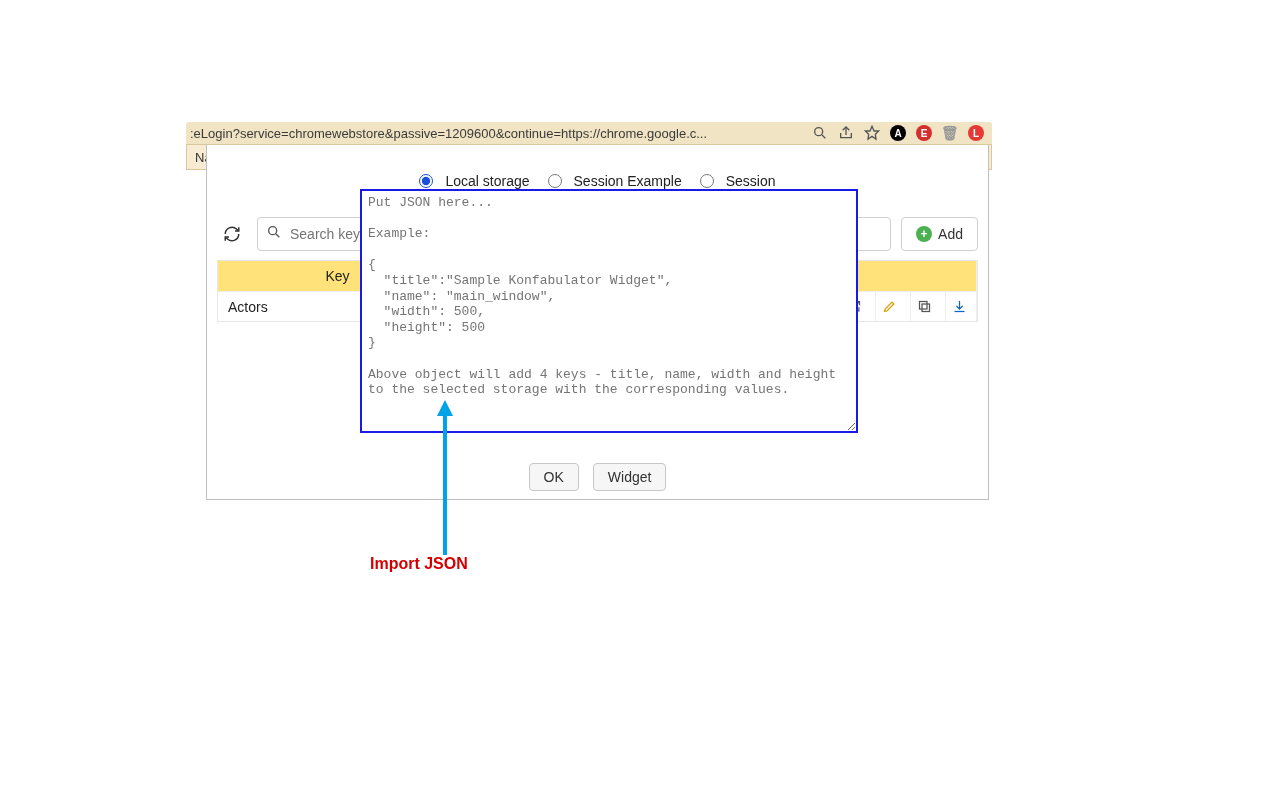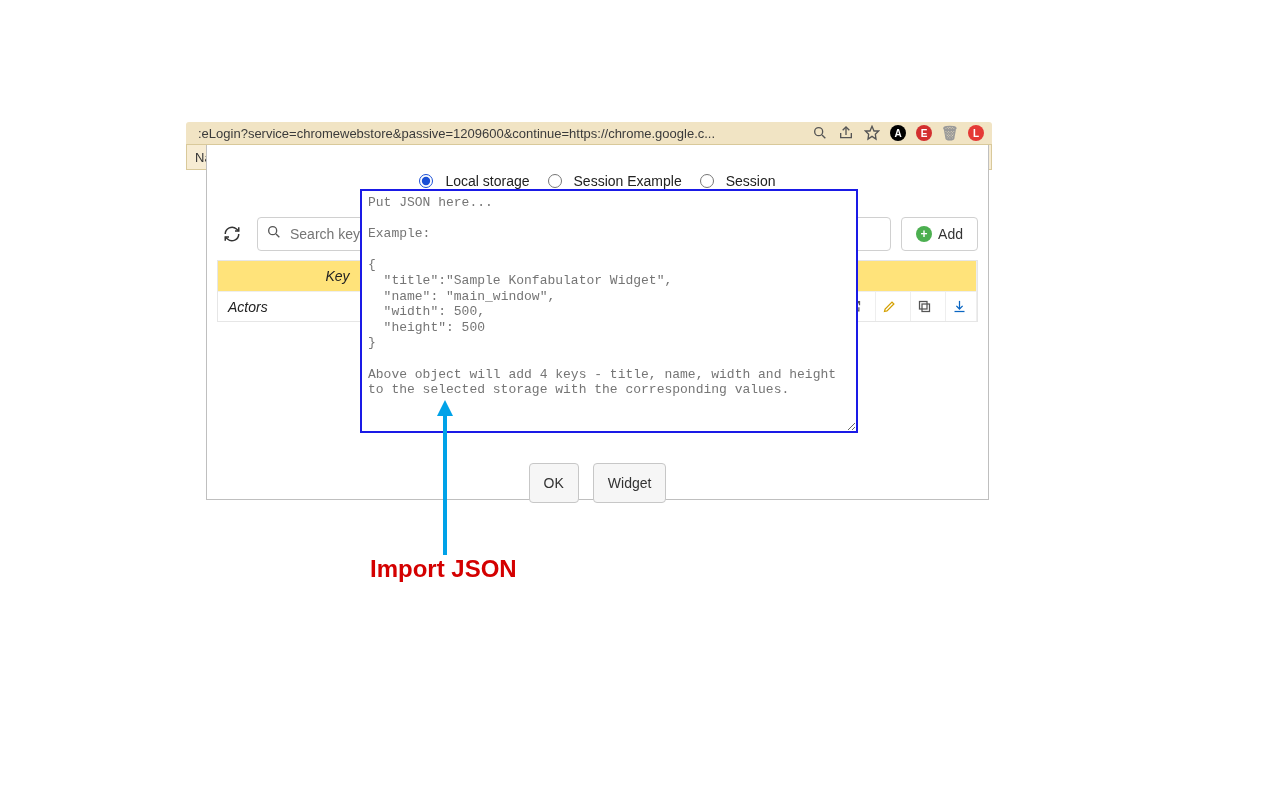--- a/index.html
+++ b/index.html
@@ -3,21 +3,21 @@
 <meta charset="utf-8">
 <style>
   * { box-sizing: border-box; margin: 0; padding: 0; }
   html, body { width: 1280px; height: 800px; font-family: "Segoe UI", Arial, sans-serif; background: #fff; color: #222; }
   
   .chrome-strip {
     position: absolute; left: 186px; top: 122px; width: 806px; height: 22px;
     background: #f1e4c4; display: flex; align-items: center; font-size: 13px;
     border-top-left-radius: 3px; border-top-right-radius: 3px;
   }
-  .chrome-strip .url { flex: 0 0 auto; padding-left: 12px; color: #3b3b3b; white-space: nowrap; overflow: hidden; }
+  .chrome-strip .url { flex: 0 0 auto; padding-left: 4px; color: #3b3b3b; white-space: nowrap; overflow: hidden; }
   .chrome-icons { margin-left: auto; display: flex; align-items: center; gap: 10px; padding-right: 8px; }
   .ci { width: 16px; height: 16px; display:flex; align-items:center; justify-content:center; font-size:13px; color:#555;}
   .badge { width:16px; height:16px; border-radius:50%; display:flex; align-items:center; justify-content:center; font-size:10px; font-weight:bold; color:#fff;}
   .badge.black{background:#000;} .badge.redE{background:#d32f2f;} .badge.redL{background:#e53935;}
   .badge.trash{background:none; color:#999; font-size:14px;}
   .bookmark-strip {
     position:absolute; left:186px; top:144px; width:806px; height:26px;
     background:#f7ecd3; border:1px solid #d9c99a; display:flex; align-items:center;
     font-size:13px; color:#333; padding-left:8px;
   }
@@ -38,21 +38,21 @@
     height:34px; padding:0 14px; border:1px solid #d0d0d0; border-radius:4px;
     background:#fff; display:flex; align-items:center; gap:6px; font-size:14px; cursor:pointer; color:#333;
   }
   .plus-circ { width:16px; height:16px; border-radius:50%; background:#4caf50; color:#fff; display:flex; align-items:center; justify-content:center; font-size:12px; font-weight:bold;}
   .table {
     position:absolute; left:10px; top:115px; right:10px;
     border:1px solid #e6e6e6; font-size:14px;
   }
   .trow { display:flex; height:30px; align-items:stretch;}
   .trow.head { background:#ffe37a; font-weight:400;}
-  .cell { display:flex; align-items:center; padding:0 10px; border-right:1px solid #eee;font-style:italic;}
+  .cell { display:flex; align-items:center; padding:0 10px; border-right:1px solid #eee;}
   .cell.key { width:240px; justify-content:center;}
   .trow.head .cell.key{ justify-content:center;}
   .cell.val { flex:1;}
   .cell.actions { width:140px; padding:0; justify-content:space-around;}
   .act { width:28px; height:100%; display:flex; align-items:center; justify-content:center; color:#555; border-left:1px solid #eee;}
   .act:first-child{border-left:none;}
   .act svg{width:15px;height:15px;}
   .act.dl{ color:#0a66c2;}
   .trow.data .cell.key{ justify-content:flex-start;}
   .trow.data{ border-top:1px solid #eee;}
@@ -65,30 +65,30 @@
   .radio-item input{ accent-color:#1a4fd6; width:14px; height:14px;}
   .json-area {
     position:absolute; left:153px; top:44px; width:498px; height:244px;
     border:2px solid #1a1ae6; resize:both; font-family:"Consolas","Courier New",monospace;
     font-size:13px; color:#666; padding:4px 6px; outline:none; background:#fff; line-height:1.2;
   }
   .modal-buttons{
     position:absolute; left:0; right:0; top:318px; display:flex; justify-content:center; gap:14px;
   }
   .mbtn{
-    height:40px; padding:0 14px; border:1px solid #c7c7c7; background:#f6f6f6;
+    height:28px; padding:0 14px; border:1px solid #c7c7c7; background:#f6f6f6;
     border-radius:4px; font-size:14px; color:#333; cursor:pointer;
   }
   
   .arrow {
     position:absolute; left:435px; top:400px; width:20px; height:160px; pointer-events:none;
   }
   .arrow svg{ width:100%; height:100%; overflow:visible;}
   .anno-label{
-    position:absolute; left:370px; top:555px; color:#d40000; font-weight:bold; font-size:24px;
+    position:absolute; left:370px; top:555px; color:#d40000; font-weight:bold; font-size:16px;
   }
 </style>
 </head>
 <body>
 
 <div class="chrome-strip">
   <span class="url">:eLogin?service=chromewebstore&amp;passive=1209600&amp;continue=https://chrome.google.c...</span>
   <div class="chrome-icons">
     <span class="ci">
       <svg viewBox="0 0 24 24" fill="none" stroke="currentColor" stroke-width="2">

